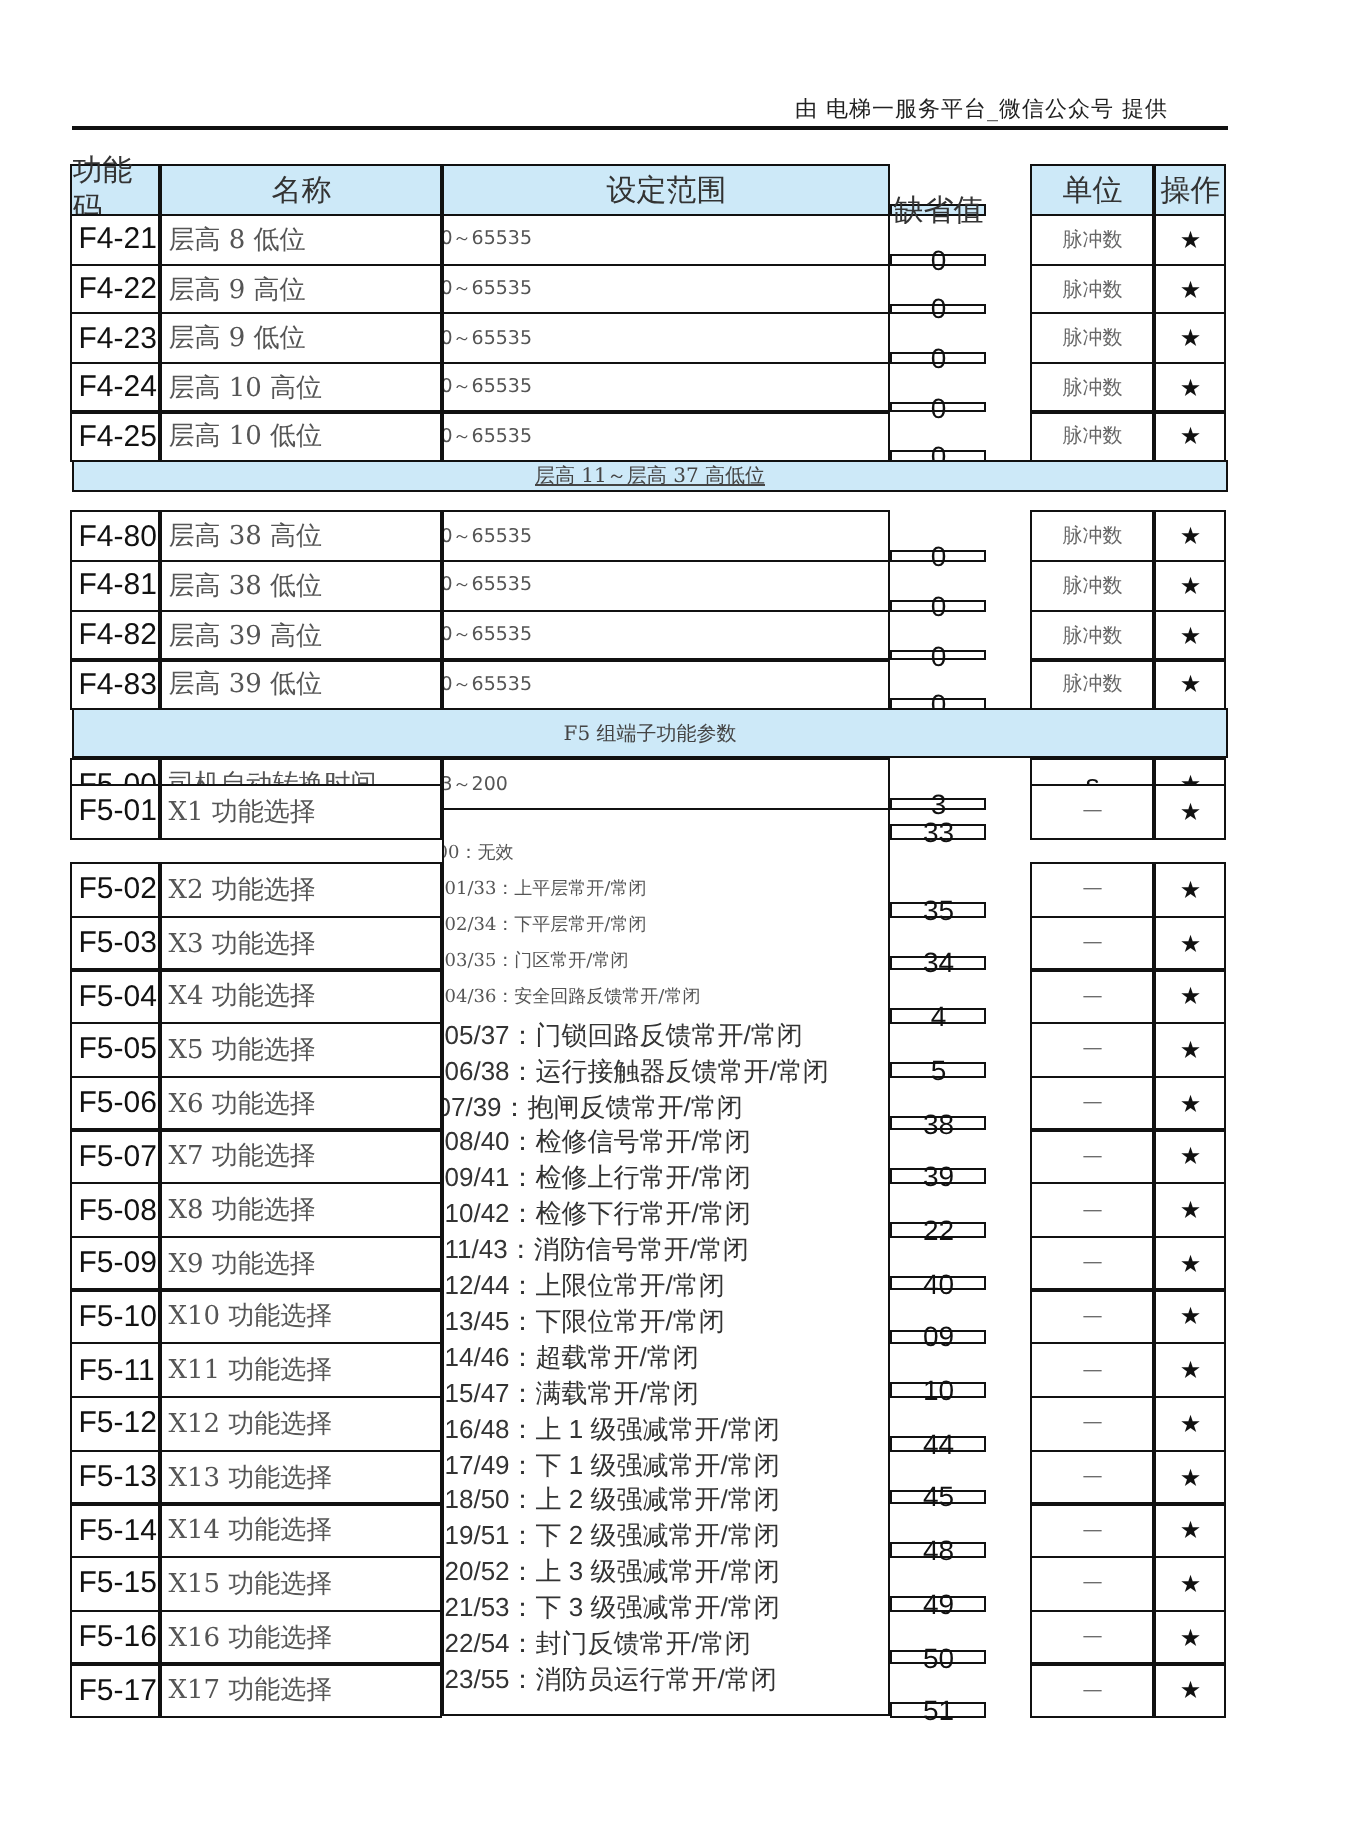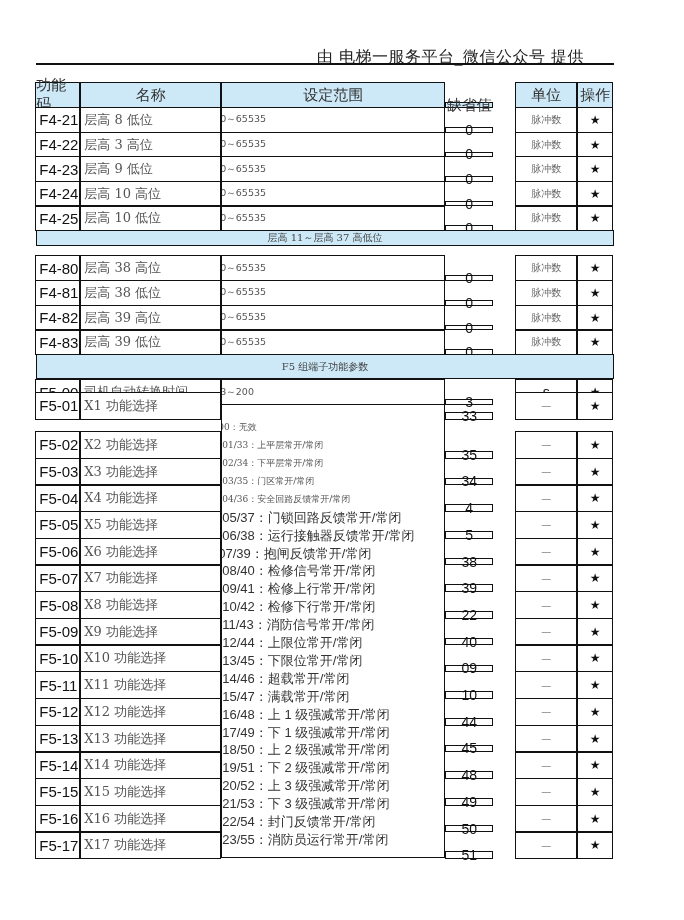--- a/index.html
+++ b/index.html
@@ -1,18 +1,18 @@
 <!DOCTYPE html>
 <html><head>
 <meta charset="utf-8">
 <style>
   html, body { margin:0; padding:0; background:#ffffff; }
   body { width:684px; height:920px; position:relative; overflow:hidden;
          font-family:"DejaVu Sans", sans-serif; color:#111; }
-  .header-note { position:absolute; top:47px; right:100px; font-size:16px; color:#222;
+  .header-note { position:absolute; top:47px; right:100px; font-size:11px; color:#222;
                  font-family:"DejaVu Serif", serif; letter-spacing:0.5px; }
   .header-rule { position:absolute; left:36px; top:63px; width:578px; height:2px; background:#111; }
   .tbl { position:absolute; left:36px; top:83px; width:578px; }
   .row { position:absolute; left:0; width:578px; box-sizing:border-box; }
   .cell { position:absolute; top:0; bottom:0; box-sizing:border-box; border:1.5px solid #111;
           margin-left:-0.75px; margin-top:-0.75px; display:flex; align-items:center; background:#fff; }
   .hdr .cell { background:#cde9f8; justify-content:center; font-size:15px; color:#333;
                font-family:"DejaVu Serif", serif; }
   .c1 { left:0; width:45px; }
   .c2 { left:45px; width:141px; }
@@ -57,21 +57,21 @@
       <div class="cell c2 name">层高 8 低位</div>
       <div class="cell c3 range">
         <span>0～65535</span>
       </div>
       <div class="cell c4 def">0</div>
       <div class="cell c5 unit">脉冲数</div>
       <div class="cell c6 op">★</div>
     </div>
     <div class="row" style="top: 49.6px; height: 24.6px;">
       <div class="cell c1 code">F4-22</div>
-      <div class="cell c2 name">层高 3 高位</div>
+      <div class="cell c2 name">层高 9 高位</div>
       <div class="cell c3 range">
         <span>0～65535</span>
       </div>
       <div class="cell c4 def">0</div>
       <div class="cell c5 unit">脉冲数</div>
       <div class="cell c6 op">★</div>
     </div>
     <div class="row" style="top: 74.2px; height: 24.6px;">
       <div class="cell c1 code">F4-23</div>
       <div class="cell c2 name">层高 9 低位</div>
@@ -95,21 +95,21 @@
     <div class="row" style="top: 123.4px; height: 24.6px;">
       <div class="cell c1 code">F4-25</div>
       <div class="cell c2 name">层高 10 低位</div>
       <div class="cell c3 range">
         <span>0～65535</span>
       </div>
       <div class="cell c4 def">0</div>
       <div class="cell c5 unit">脉冲数</div>
       <div class="cell c6 op">★</div>
     </div>
-    <div class="section" style="top: 148px; height: 16px;">层高 11～层高 37 高低位</div>
+    <div class="section" style="top: 148px; height: 16px; text-decoration: underline;">层高 11～层高 37 高低位</div>
     <div class="row" style="top: 173px; height: 24.8px;">
       <div class="cell c1 code">F4-80</div>
       <div class="cell c2 name">层高 38 高位</div>
       <div class="cell c3 range">
         <span>0～65535</span>
       </div>
       <div class="cell c4 def">0</div>
       <div class="cell c5 unit">脉冲数</div>
       <div class="cell c6 op">★</div>
     </div>

